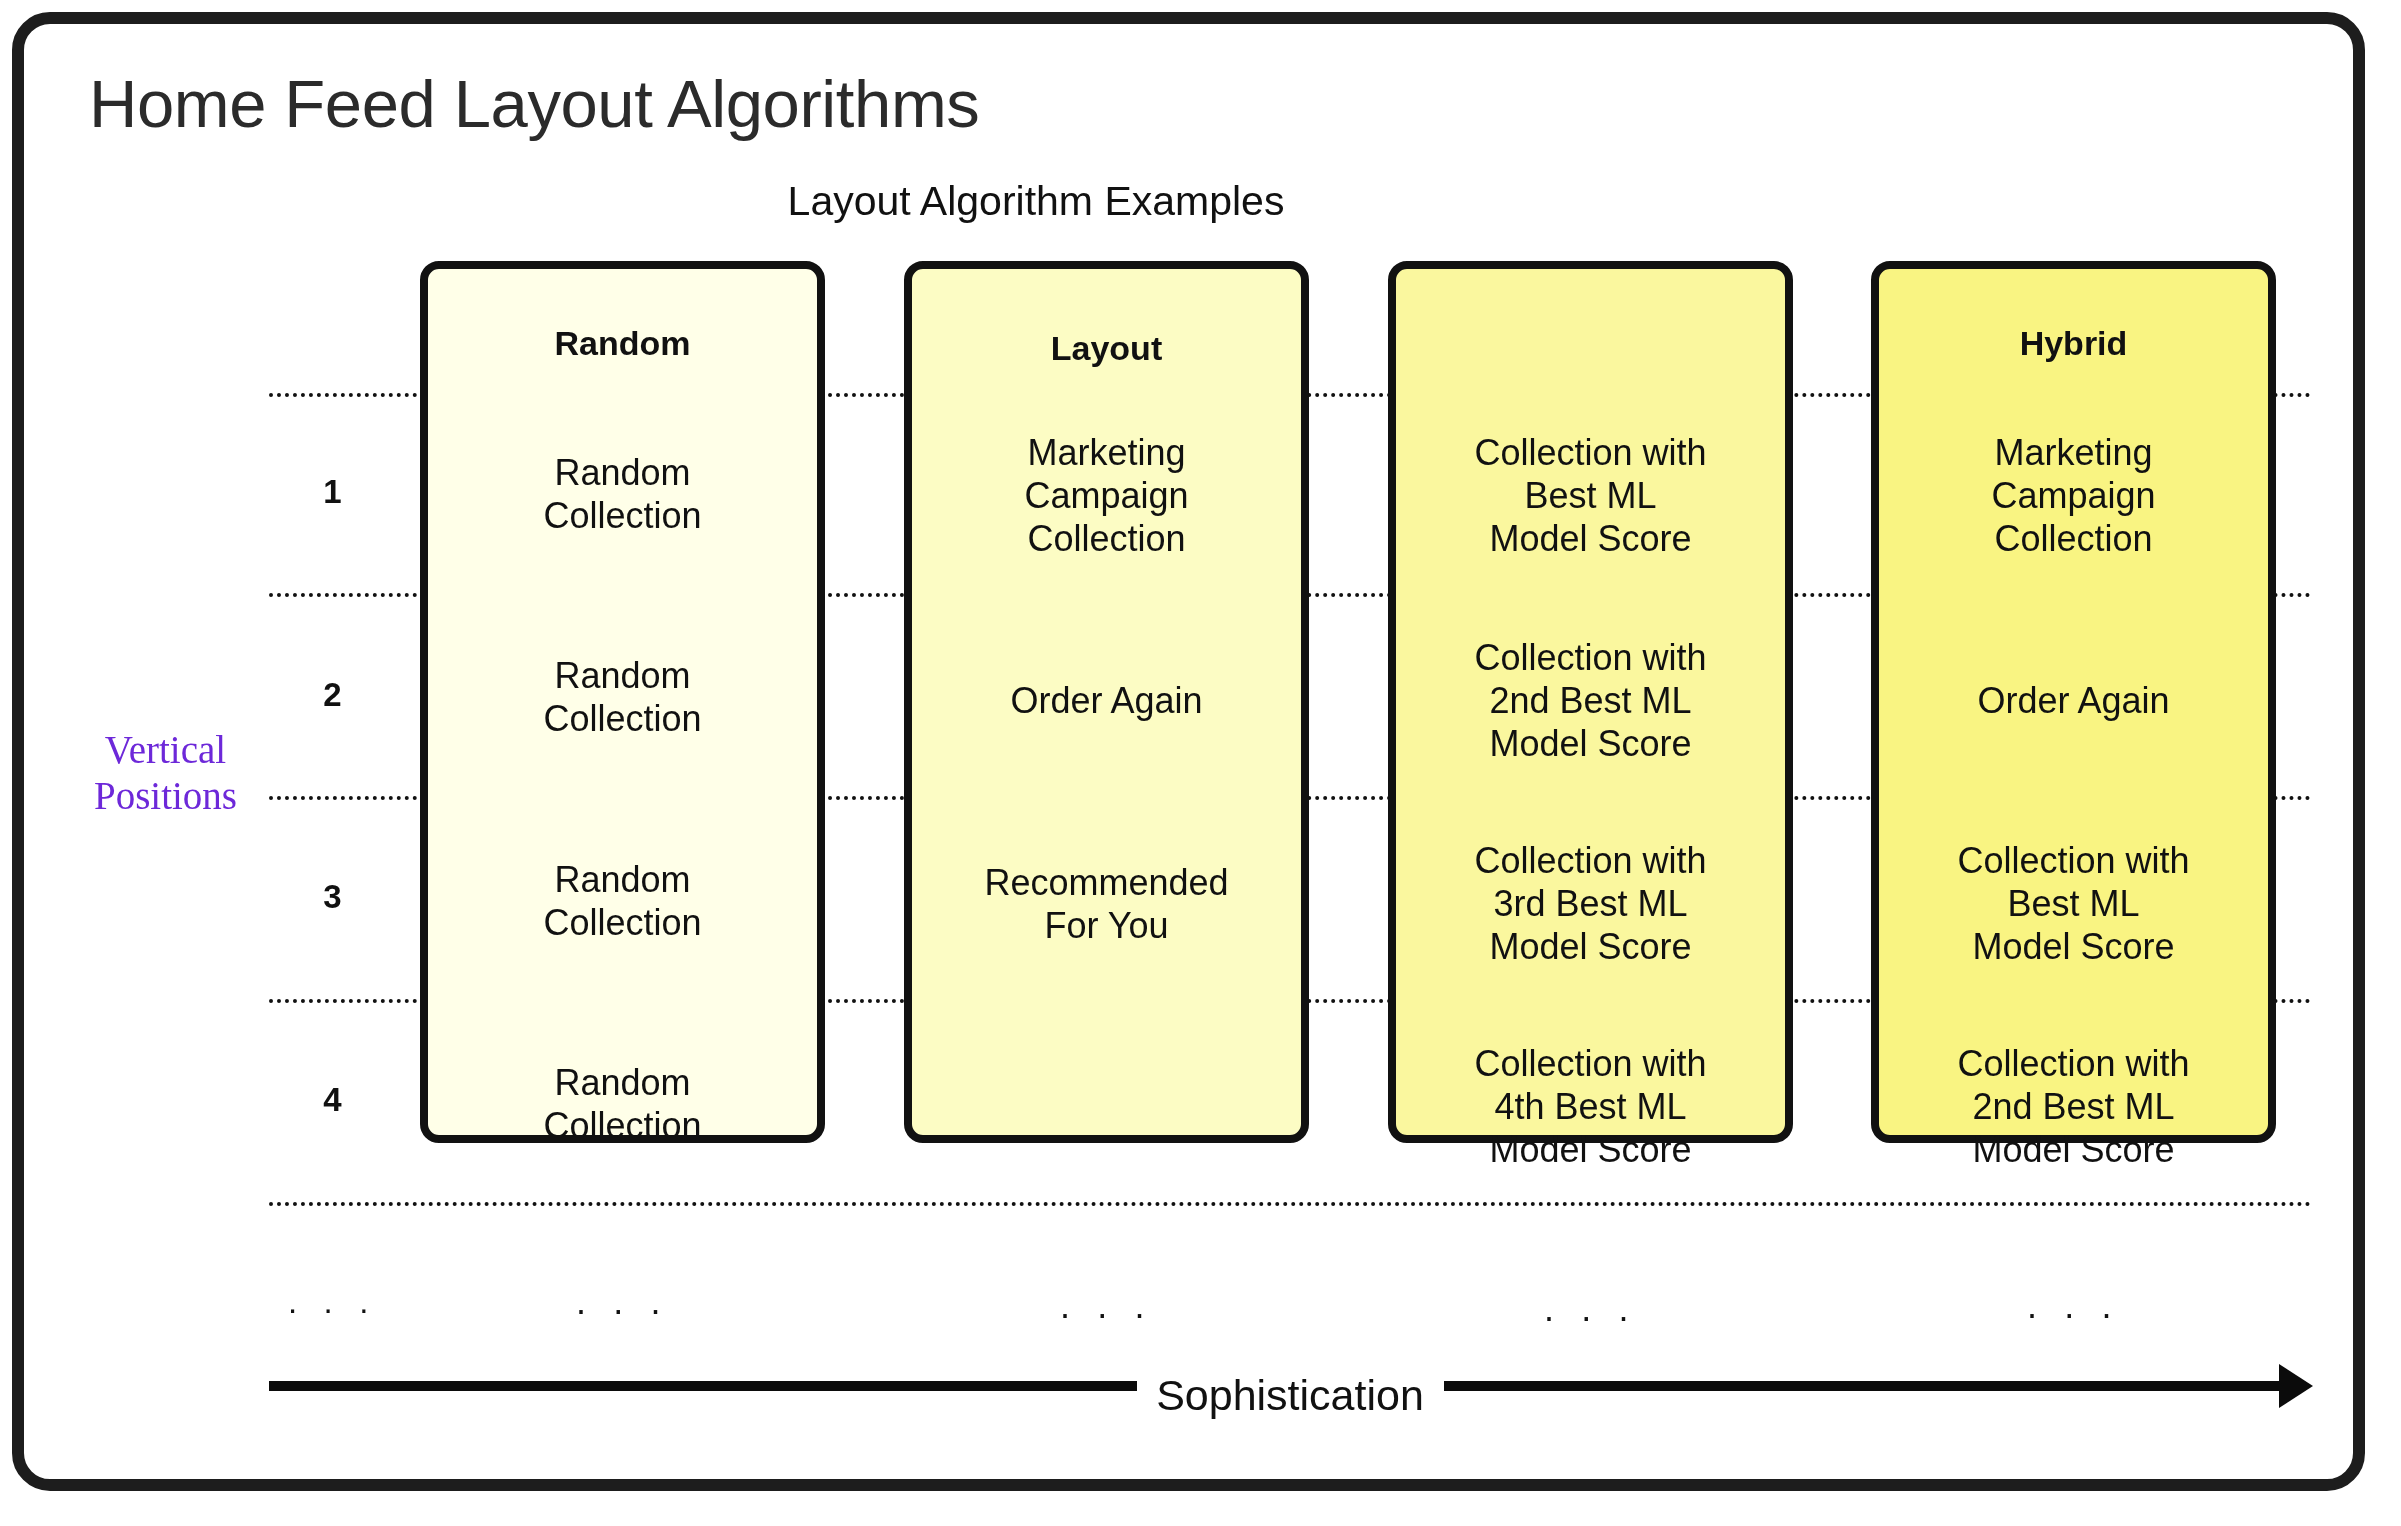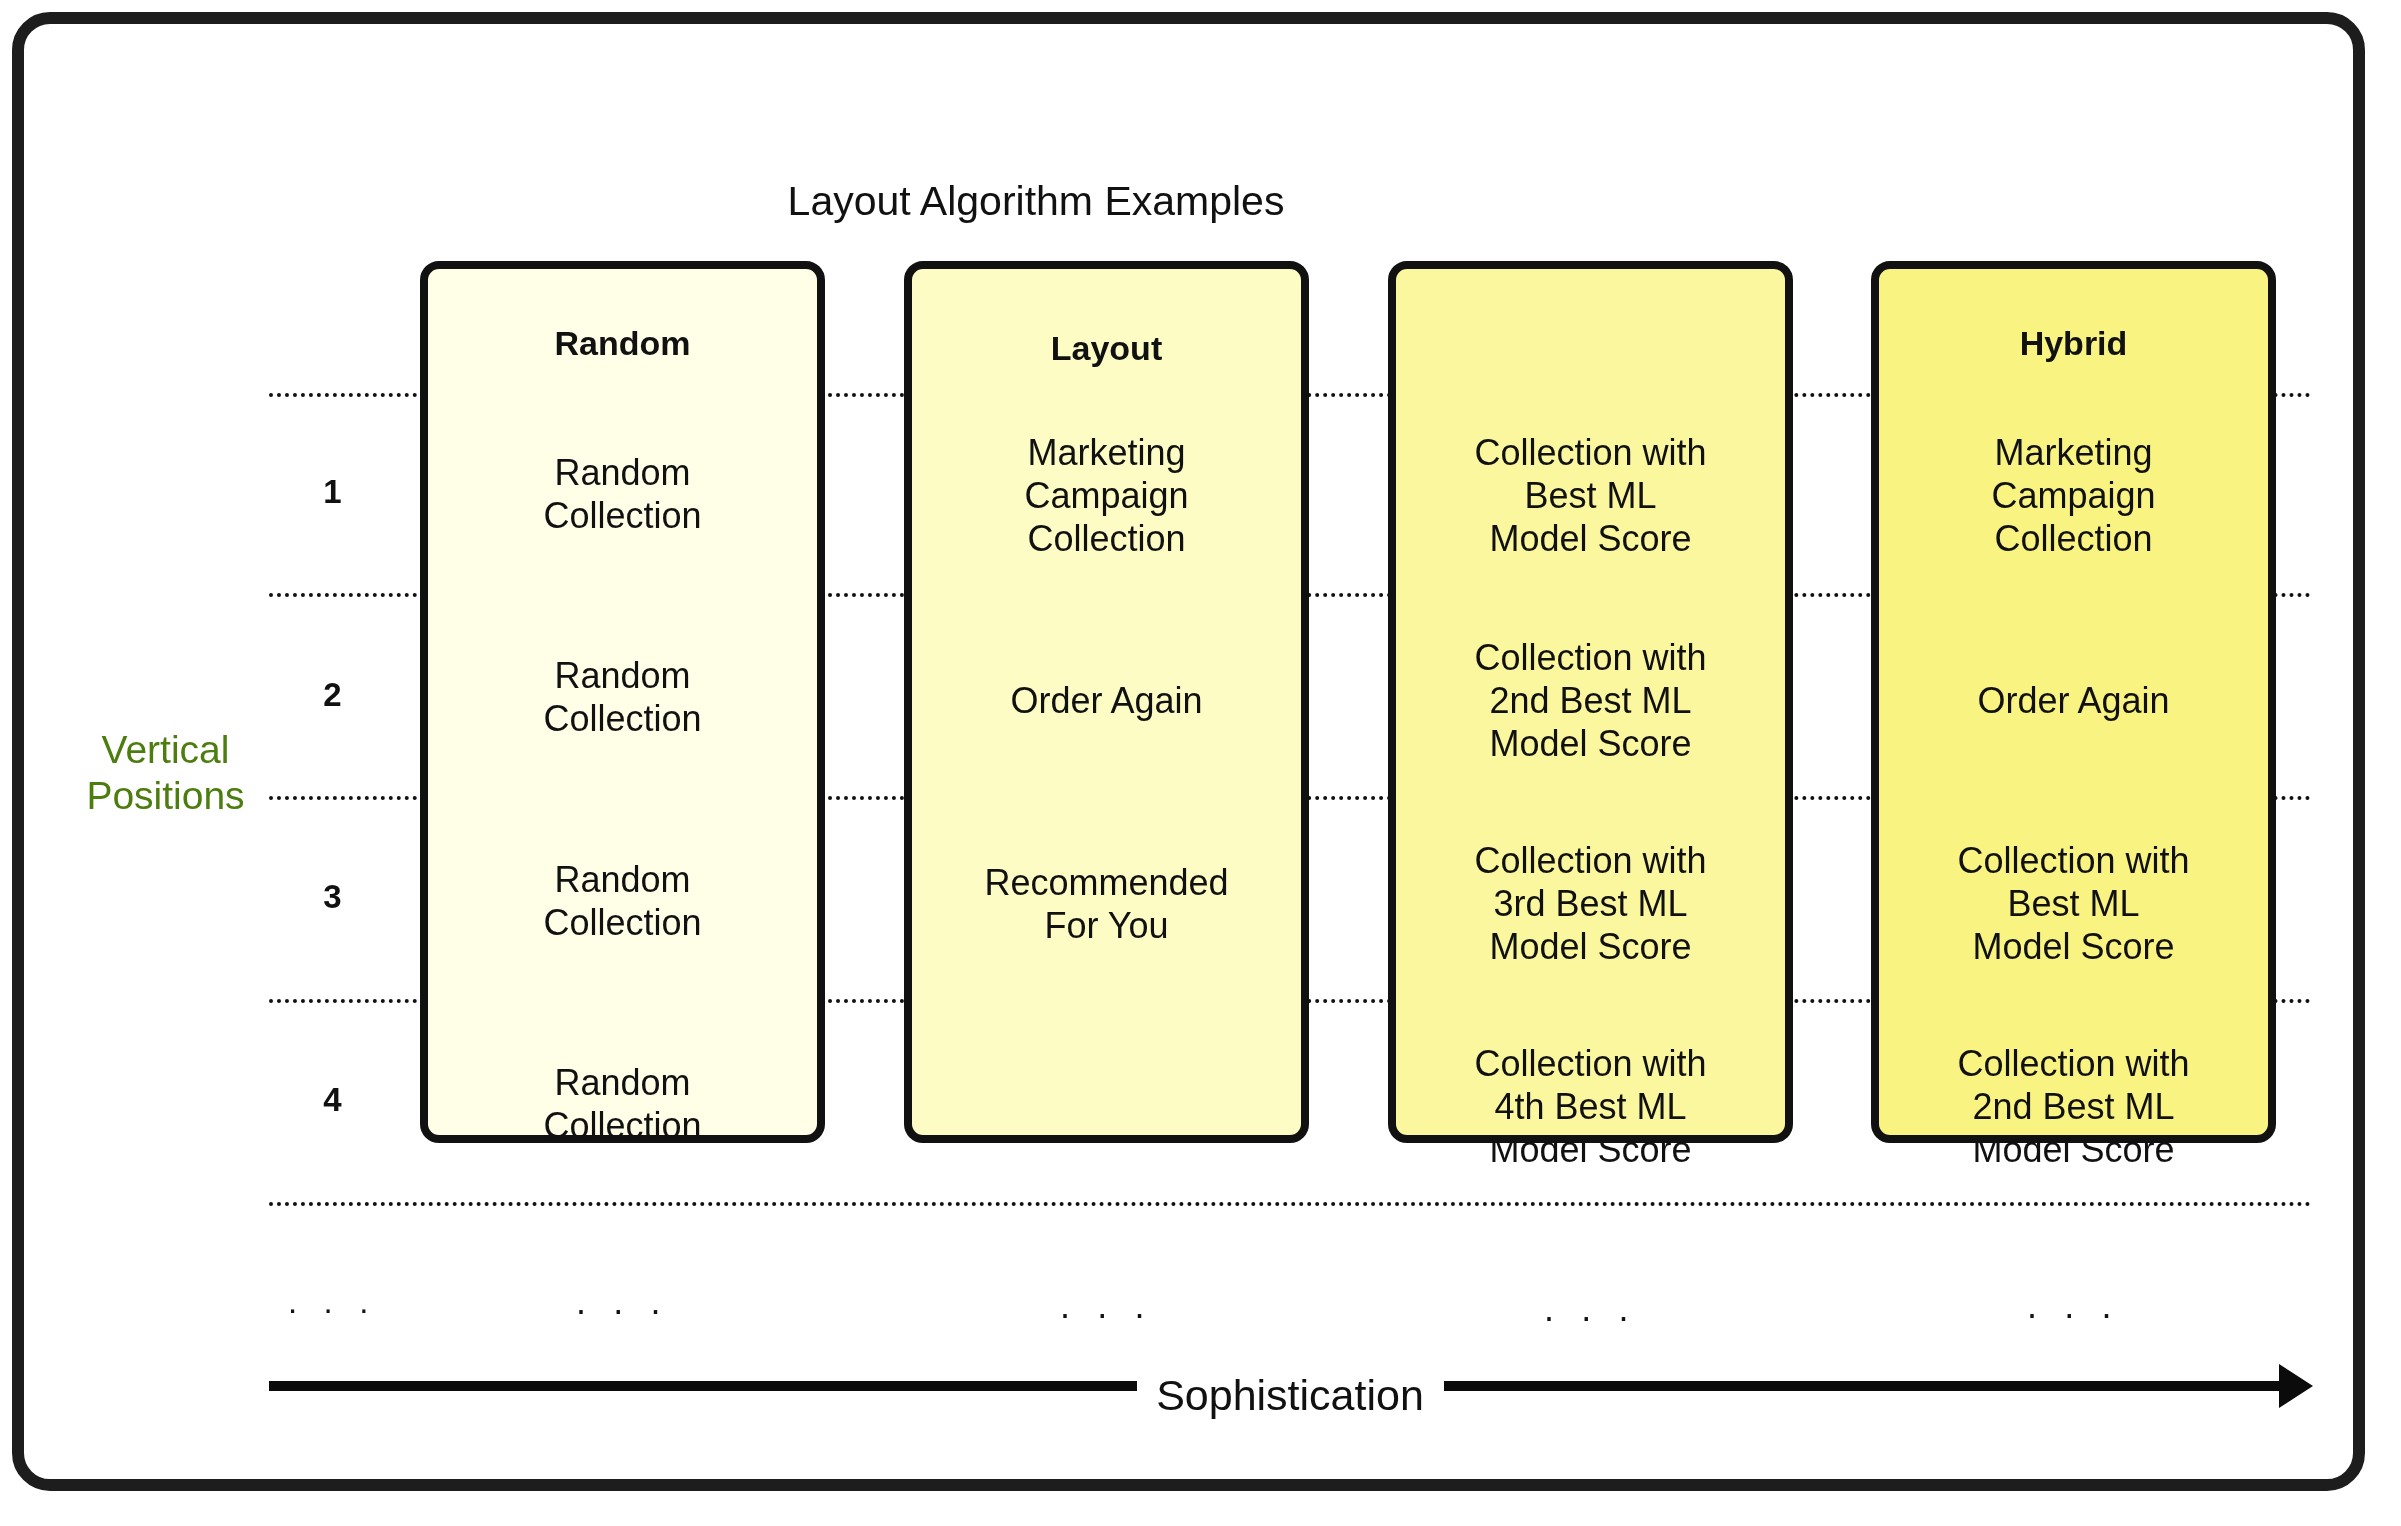--- a/index.html
+++ b/index.html
@@ -90,21 +90,22 @@
     color: #111111;
     transform: translateY(-50%);
   }
   .axis-title {
     position: absolute;
     left: 17px;
     width: 249px;
     text-align: center;
     font-size: 39px;
     line-height: 1.18;
-    color: #4d7c0f;
+    color: #6d28d9;
+    font-family: Liberation Serif, serif;
   }
 
   
   .col-header {
     position: absolute;
     top: 300px;
     width: 405px;
     text-align: center;
     font-size: 34px;
     font-weight: bold;
@@ -164,20 +165,21 @@
     padding: 0 12px;
     white-space: nowrap;
     margin-top: 16px;
   }
 </style>
 </head>
 <body>
 
 <div class="frame">
 
+  <div class="page-title">Home Feed Layout Algorithms</div>
   <div class="subtitle-inner">Layout Algorithm Examples</div>
 
   <div class="plot">
 
     <div class="gridline" style="top:369px"></div>
     <div class="gridline" style="top:569px"></div>
     <div class="gridline" style="top:772px"></div>
     <div class="gridline" style="top:975px"></div>
     <div class="gridline" style="top:1178px"></div>
 

